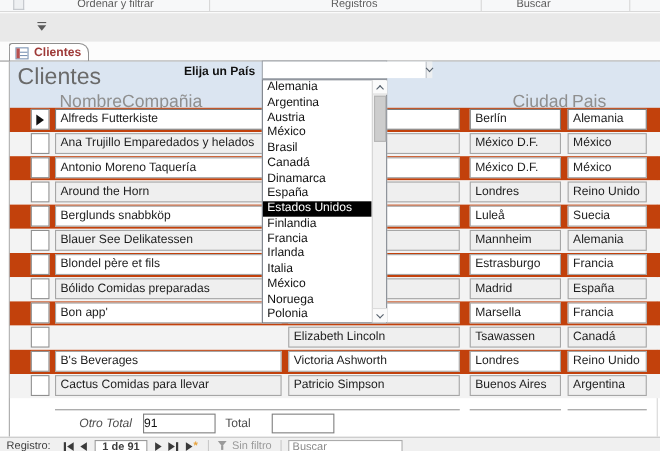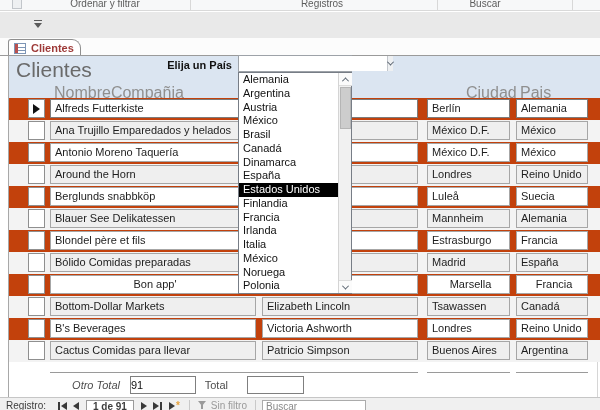--- a/index.html
+++ b/index.html
@@ -219,30 +219,29 @@
         <div class="cell c-city">Estrasburgo</div>
         <div class="cell c-country">Francia</div>
       </div>
       <div class="row-strip alt" style="top: 252px;">
         <div class="selbox"></div>
         <div class="cell c-company">Bólido Comidas preparadas</div>
         <div class="cell c-contact"></div>
         <div class="cell c-city">Madrid</div>
         <div class="cell c-country">España</div>
       </div>
-      <div class="row-strip" style="top: 274px; text-align: center;">
+      <div class="row-strip" style="top: 274px;">
         <div class="selbox"></div>
         <div class="cell c-company">Bon app'</div>
         <div class="cell c-contact"></div>
         <div class="cell c-city">Marsella</div>
         <div class="cell c-country">Francia</div>
       </div>
       <div class="row-strip alt" style="top: 296px;">
         <div class="selbox"></div>
-        <div class="cell c-company">Bottom-Dollar Markets</div>
         <div class="cell c-contact">Elizabeth Lincoln</div>
         <div class="cell c-city">Tsawassen</div>
         <div class="cell c-country">Canadá</div>
       </div>
       <div class="row-strip" style="top: 318px;">
         <div class="selbox"></div>
         <div class="cell c-company">B's Beverages</div>
         <div class="cell c-contact">Victoria Ashworth</div>
         <div class="cell c-city">Londres</div>
         <div class="cell c-country">Reino Unido</div>

